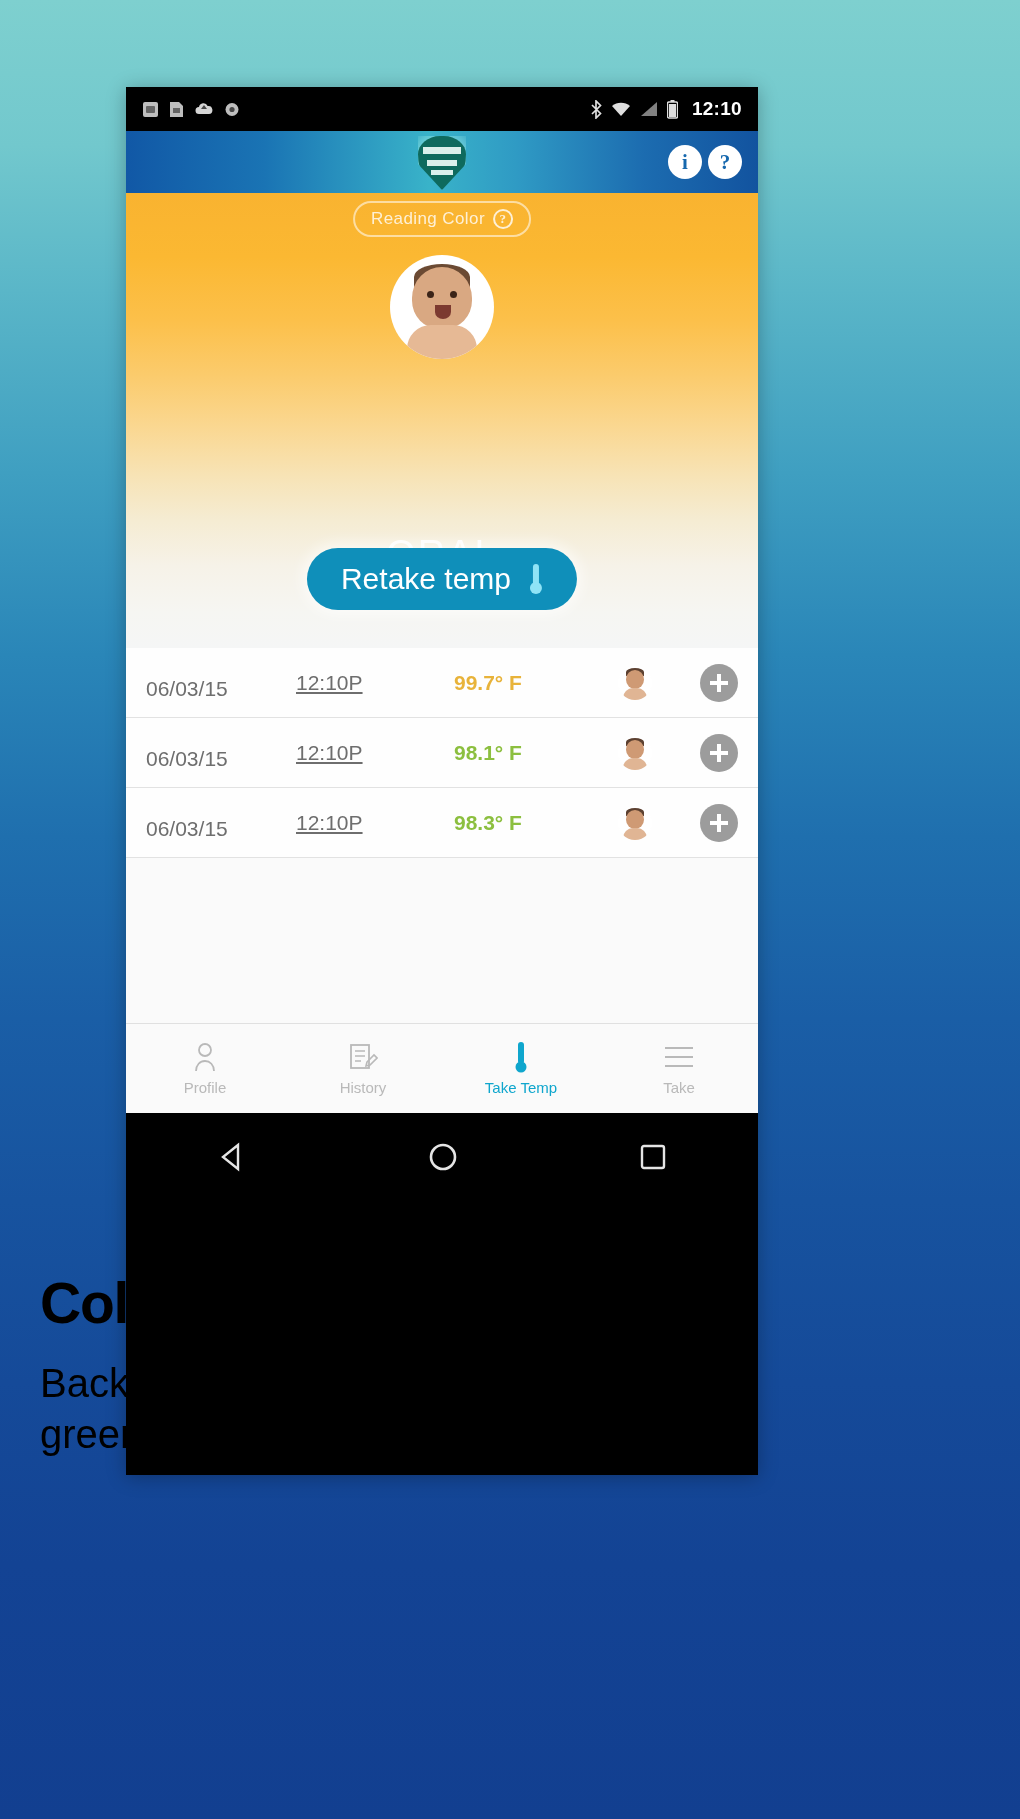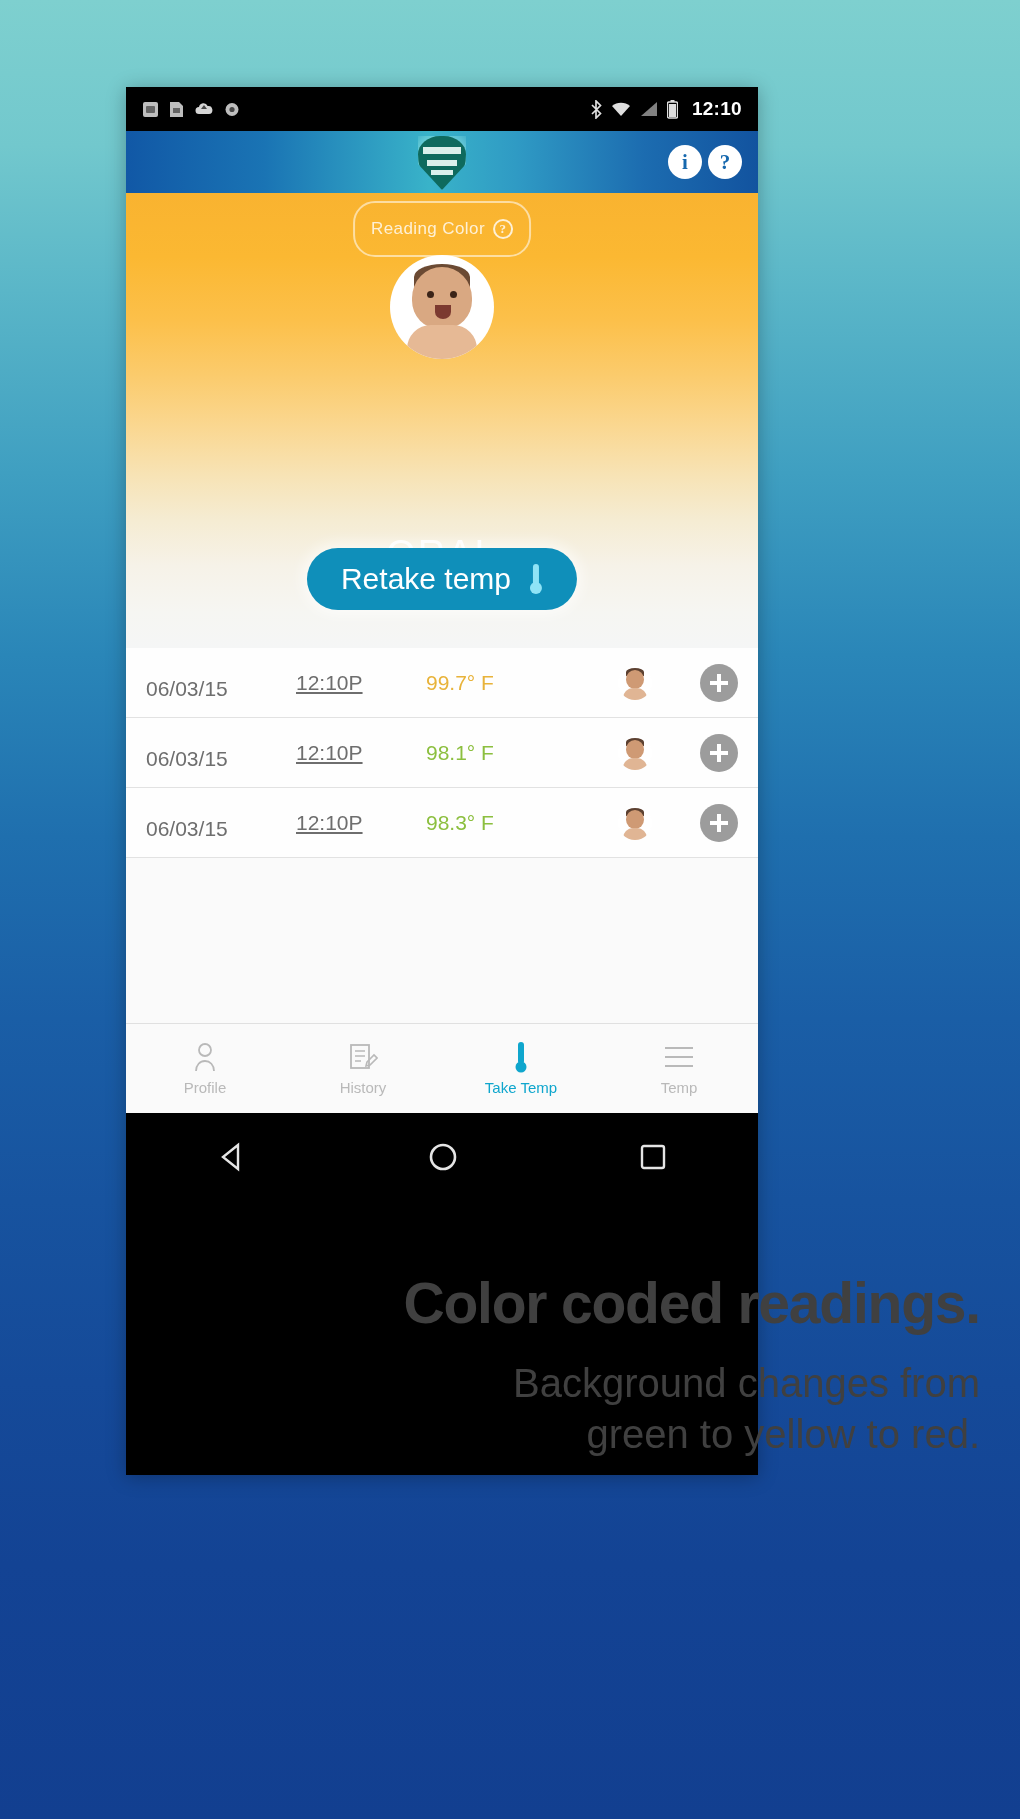--- a/index.html
+++ b/index.html
@@ -82,21 +82,21 @@
     background:linear-gradient(180deg,
       #f9b330 0%, #fbb832 14%, #fcc04a 28%, #fbcb6c 40%,
       #fad893 52%, #f7e3b5 62%, #f5ecd3 72%, #f6f2e8 82%,
       #f6f6f2 92%, #f5f6f6 100%);
     overflow:hidden;
   }
   .reading-pill {
     position:absolute; left:50%; top:8px;
     transform:translateX(-50%);
     display:flex; align-items:center; gap:8px;
-    padding:16px 16px;
+    padding:6px 16px;
     border:2px solid rgba(255,255,255,.55);
     border-radius:22px;
     color:rgba(255,255,255,.8);
     font-size:17px; letter-spacing:.4px;
   }
   .reading-pill .q {
     width:20px; height:20px; border-radius:50%;
     border:2px solid rgba(255,255,255,.8);
     display:flex; align-items:center; justify-content:center;
     font-size:13px; font-weight:bold;
@@ -185,21 +185,21 @@
   }
   .hrow {
     display:flex; align-items:center;
     height:70px;
     padding:0 20px;
     border-bottom:1px solid #e2e2e2;
     background:#fefefe;
   }
   .hrow .date { width:150px; color:#6e6e6e; font-size:21px;margin-top:13px; }
   .hrow .time { width:130px; color:#6e6e6e; font-size:21px;text-decoration:underline; }
-  .hrow .temp { flex:1; font-size:21px; font-weight:normal; }
+  .hrow .temp { flex:1; font-size:21px; font-weight:bold;margin-left:28px; }
   .hrow .who {
     width:66px; display:flex; justify-content:center;
   }
   .mini-av {
     width:34px; height:34px; border-radius:50%;
     background:#fff; overflow:hidden; position:relative;
   }
   .mini-av .h {
     position:absolute; left:8px; top:4px; width:18px; height:19px;
     border-radius:50%; background:#cf9a74;
@@ -248,21 +248,21 @@
   
   .navbar {
     height:88px; background:#000;
     display:flex; align-items:center; justify-content:space-around;
   }
   .nb { opacity:.95; }
 
   
   .caption {
     position:absolute; left:0; right:0; top:1270px;
-    text-align:right; color:#404040;
+    text-align:left; color:#000000;
     padding:0 40px;
   }
   .cap-title {
     font-size:57px; font-weight:bold;
     letter-spacing:-1.2px;
     margin-bottom:22px;
   }
   .cap-sub {
     font-size:40px; line-height:1.28;
     font-weight:500;
@@ -446,21 +446,21 @@
       <span>Take Temp</span>
     </div>
 
 
     <div class="tab">
       <span class="tico">
         <svg width="32" height="24" viewBox="0 0 32 24">
             <path d="M2 3h28M2 12h28M2 21h28" stroke="#b9b9b9" stroke-width="2.2"></path>
           </svg>
       </span>
-      <span>Temp</span>
+      <span>Take</span>
     </div>
   </div>
 
   <div class="navbar">
     <svg class="nb" width="34" height="34" viewBox="0 0 34 34">
         <path d="M23 5L8 17l15 12z" fill="none" stroke="#f2f2f2" stroke-width="2.4"></path>
       </svg>
     <svg class="nb" width="34" height="34" viewBox="0 0 34 34">
         <circle cx="17" cy="17" r="12" fill="none" stroke="#f2f2f2" stroke-width="2.6"></circle>
       </svg>

